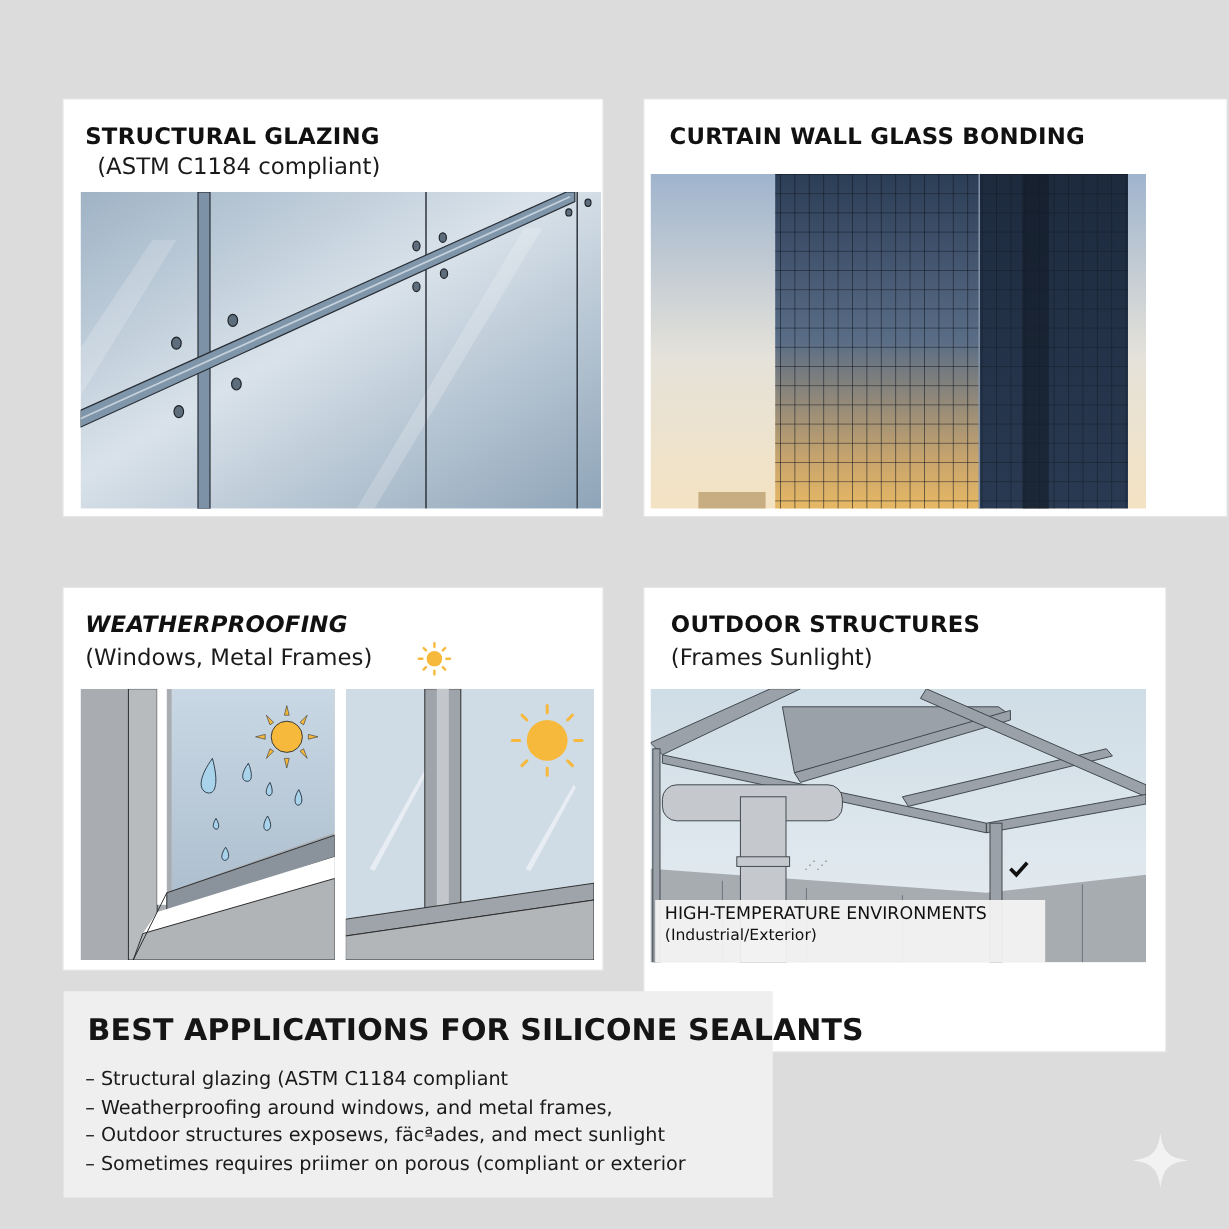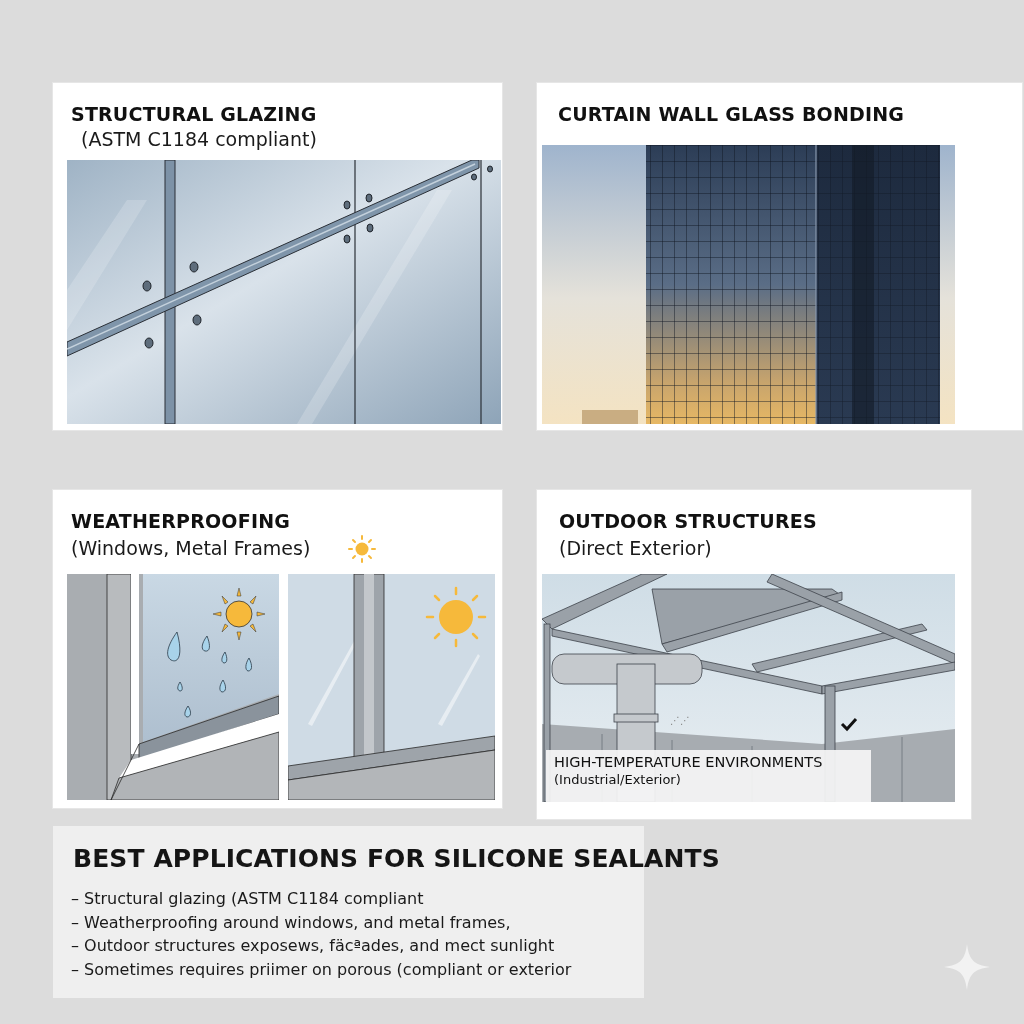--- a/index.html
+++ b/index.html
@@ -29,21 +29,21 @@
     font-size: 19px;
     color: #1a1a1a;
     white-space: nowrap;
   }
   .img { position: absolute; overflow: hidden; }
   .img svg { display: block; width: 100%; height: 100%; }
 
   #card-structural { left: 53px; top: 83px; width: 449px; height: 347px; }
   #card-curtain   { left: 537px; top: 83px; width: 485px; height: 347px; }
   #card-weather   { left: 53px; top: 490px; width: 449px; height: 318px; }
-  #card-outdoor   { left: 537px; top: 490px; width: 434px; height: 329px; }
+  #card-outdoor   { left: 537px; top: 490px; width: 434px; height: 386px; }
 
   .summary {
     position: absolute;
     left: 53px; top: 826px; width: 591px; height: 172px;
     background: #efefef;
   }
   .summary-title {
     position: absolute; left: 20px; top: 18px;
     font-size: 25px; font-weight: bold; color: #151515;
     letter-spacing: 0.1px; white-space: nowrap;
@@ -132,21 +132,21 @@
       <rect x="104" y="0" width="170" height="279" fill="url(#grid1)"></rect>
       <rect x="274" y="0" width="124" height="279" fill="url(#face2)"></rect>
       <rect x="274" y="0" width="124" height="279" fill="url(#grid1)" opacity="0.8"></rect>
       <rect x="310" y="0" width="22" height="279" fill="#121a26" opacity="0.6"></rect>
       <line x1="274" y1="0" x2="274" y2="279" stroke="#8898ad" stroke-width="1.2"></line>
     </svg>
   </div>
 </div>
 
 <div class="card" id="card-weather">
-  <div class="card-title" style="left:18px;top:20px;">WEATHERPROOFING</div>
+  <div class="card-title" style="left:18px;top:20px;font-style:italic;">WEATHERPROOFING</div>
   <div class="card-sub" style="left:18px;top:47px;">(Windows, Metal Frames)</div>
   <svg style="position:absolute;left:294px;top:44px;width:30px;height:30px;" viewBox="0 0 30 30">
     <circle cx="15" cy="15" r="6.5" fill="#f6b93b"></circle>
     <g stroke="#f6b93b" stroke-width="2" stroke-linecap="round">
       <line x1="15" y1="2" x2="15" y2="5"></line>
         <line x1="15" y1="25" x2="15" y2="28"></line>
       <line x1="2" y1="15" x2="5" y2="15"></line>
         <line x1="25" y1="15" x2="28" y2="15"></line>
       <line x1="6" y1="6" x2="8" y2="8"></line>
         <line x1="22" y1="22" x2="24" y2="24"></line>
@@ -211,21 +211,21 @@
           <line x1="185" y1="60" x2="189" y2="64"></line>
         <line x1="147" y1="64" x2="151" y2="60"></line>
           <line x1="185" y1="26" x2="189" y2="22"></line>
       </g>
     </svg>
   </div>
 </div>
 
 <div class="card" id="card-outdoor">
   <div class="card-title" style="left:22px;top:20px;">OUTDOOR STRUCTURES</div>
-  <div class="card-sub" style="left:22px;top:47px;">(Direct Exterior)</div>
+  <div class="card-sub" style="left:22px;top:47px;">(Frames Sunlight)</div>
   <div class="img" style="left:5px;top:84px;width:413px;height:228px;">
     <svg viewBox="0 0 413 228" preserveAspectRatio="none">
       <defs>
         <linearGradient id="sk2" x1="0" y1="0" x2="0" y2="1">
           <stop offset="0" stop-color="#cfdde6"></stop>
             <stop offset="1" stop-color="#e8eef2"></stop>
         </linearGradient>
       </defs>
       <rect width="413" height="228" fill="url(#sk2)"></rect>
       <polygon points="0,150 280,170 413,155 413,228 0,228" fill="#a7acb1"></polygon>

